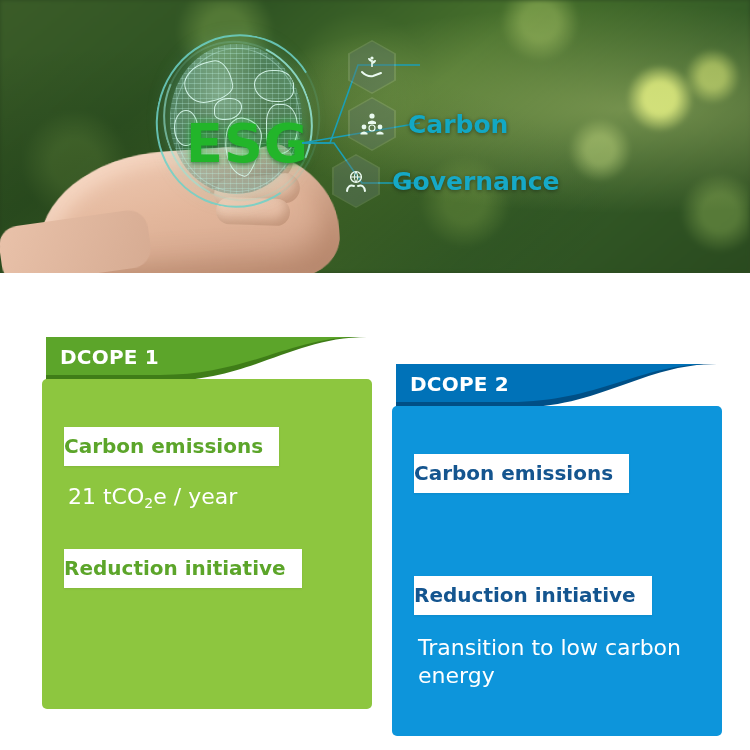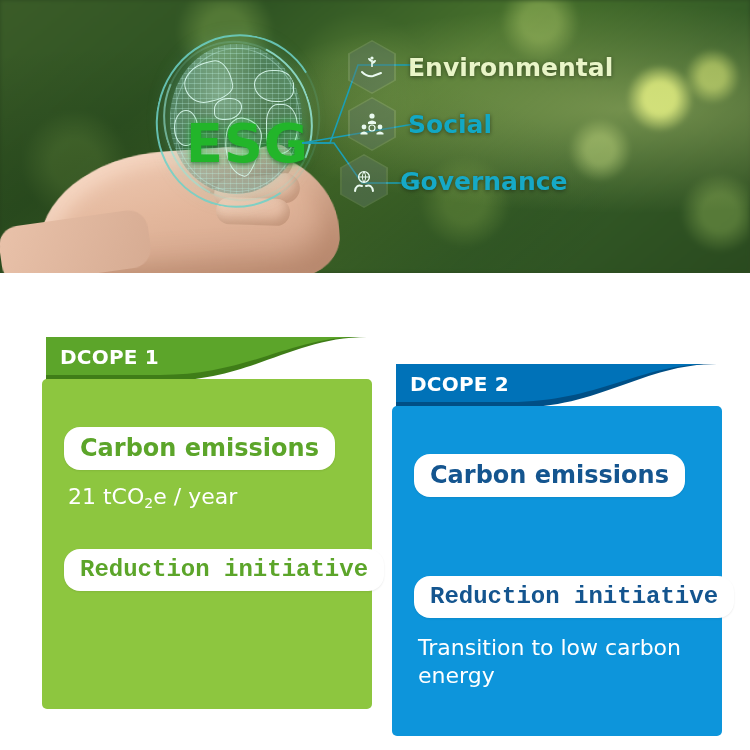--- a/index.html
+++ b/index.html
@@ -147,31 +147,31 @@
     position:relative;width:330px;height:330px;
     border-radius:5px;
     padding:0;
   }
   .body-green{background:#8dc63f;}
   .body-blue{background:#0d95db;}
 
   .pill{
     position:absolute;left:22px;
     background:#ffffff;
-    border-radius:16px;
-    padding:7px 16px 8px 16px;
-    font-family:"DejaVu Sans", sans-serif;
-    font-size:24px;font-weight:700;
+    border-radius:0;
+    padding:7px 16px 8px 0;
+    font-family:"DejaVu Sans", sans-serif;
+    font-size:20px;font-weight:700;
     white-space:nowrap;
     box-shadow:0 1px 2px rgba(0,0,0,.08);
   }
   .pill-green{color:#5ca52a;}
   .pill-blue{color:#14558f;}
   .pill-1{top:48px;}
-  .pill-2{top:170px;font-family:Liberation Mono, monospace;}
+  .pill-2{top:170px;}
 
   .value{
     position:absolute;left:26px;top:105px;
     font-family:"DejaVu Sans", sans-serif;
     font-size:22px;color:#ffffff;font-weight:400;
     white-space:nowrap;
   }
   .value sub{font-size:14px;vertical-align:baseline;position:relative;top:4px;}
 
   .desc{
@@ -219,40 +219,39 @@
     <div class="hex">
       <div class="hex-inner"></div>
       <svg width="28" height="28" viewBox="0 0 28 28">
         <path d="M4 19 q5 5 11 4 l8 -3" stroke="#eafaf0" stroke-width="2" fill="none" stroke-linecap="round"></path>
         <path d="M14 14 v-7" stroke="#eafaf0" stroke-width="1.6"></path>
         <path d="M14 9 q-4 -1 -4 -4 q4 0 4 4z" fill="#eafaf0"></path>
         <path d="M14 11 q4 -1 4 -4 q-4 0 -4 4z" fill="#eafaf0"></path>
         <circle cx="14" cy="5" r="1.6" fill="#eafaf0"></circle>
       </svg>
     </div>
-    <span class="hex-label" style="color:#e9f5c8;">Environmental</span>
   </div>
 
   <div class="hex-row" style="left:348px;top:97px;">
     <div class="hex">
       <div class="hex-inner"></div>
       <svg width="28" height="28" viewBox="0 0 28 28">
         <circle cx="14" cy="6" r="2.6" fill="#eafaf0"></circle>
         <path d="M10 12 q4 -3 8 0 v2 h-8z" fill="#eafaf0"></path>
         <circle cx="6" cy="17" r="2.4" fill="#eafaf0"></circle>
         <path d="M2.5 23 q3.5 -3 7 0 v1.6h-7z" fill="#eafaf0"></path>
         <circle cx="22" cy="17" r="2.4" fill="#eafaf0"></circle>
         <path d="M18.5 23 q3.5 -3 7 0 v1.6h-7z" fill="#eafaf0"></path>
         <circle cx="14" cy="18" r="3" fill="none" stroke="#eafaf0" stroke-width="1.2"></circle>
       </svg>
     </div>
-    <span class="hex-label" style="color:#12a8c4;">Social</span>
-  </div>
-
-  <div class="hex-row" style="left:340px;top:154px;">
+    <span class="hex-label" style="color:#12a8c4;">Carbon</span>
+  </div>
+
+  <div class="hex-row" style="left:332px;top:154px;">
     <div class="hex">
       <div class="hex-inner"></div>
       <svg width="28" height="28" viewBox="0 0 28 28">
         <circle cx="14" cy="10" r="5.4" fill="none" stroke="#eafaf0" stroke-width="1.4"></circle>
         <path d="M8.6 10 h10.8 M14 4.6 q3.4 5.4 0 10.8 M14 4.6 q-3.4 5.4 0 10.8" stroke="#eafaf0" stroke-width="1" fill="none"></path>
         <path d="M5 24 q1 -7 7 -5" stroke="#eafaf0" stroke-width="2" fill="none" stroke-linecap="round"></path>
         <path d="M23 24 q-1 -7 -7 -5" stroke="#eafaf0" stroke-width="2" fill="none" stroke-linecap="round"></path>
       </svg>
     </div>
     <span class="hex-label" style="color:#16a9c6;">Governance</span>

